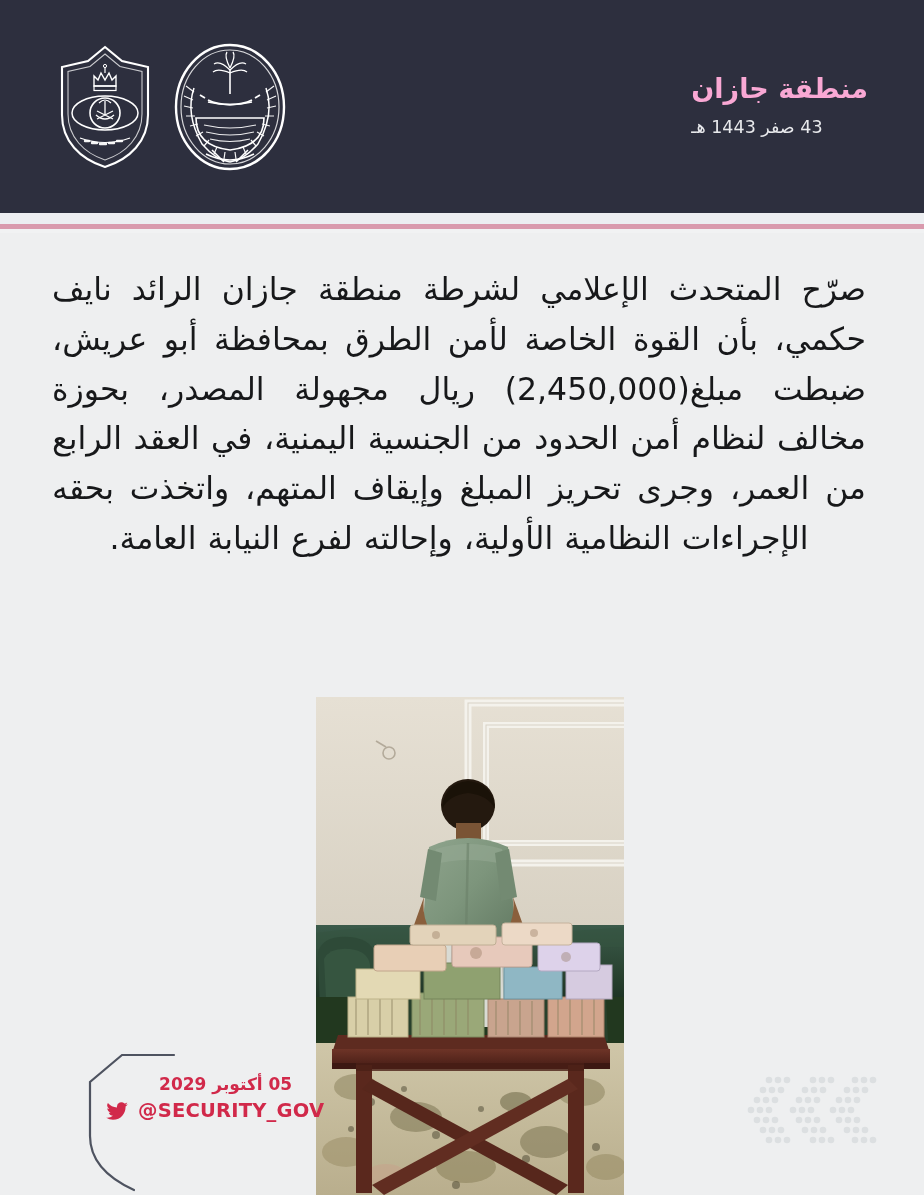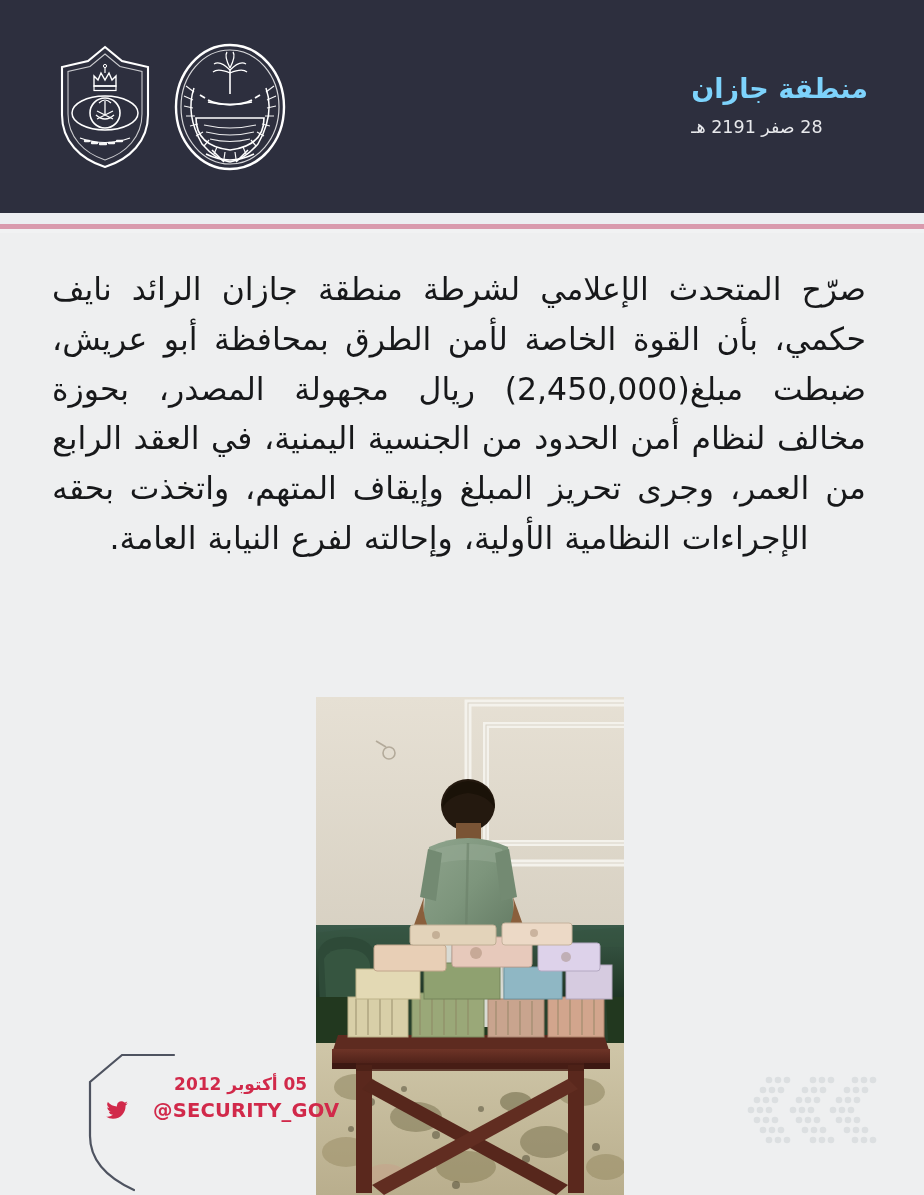--- a/index.html
+++ b/index.html
@@ -35,21 +35,21 @@
   .logo-svg { display:block; }
 
   .header-text {
     position:absolute; right:0; top:0; height:213px;
     padding-right:56px;
     display:flex; flex-direction:column;
     align-items:flex-end; justify-content:center;
     text-align:right;
   }
   .region-title {
-    color:#7dd3fc;
+    color:#f9a8d4;
     font-size:27px;
     font-weight:700;
     letter-spacing:0px;
     line-height:1.25;
     margin-bottom:9px;
     white-space:nowrap;
   }
   .hijri-date, .greg-date {
     color:#e8e9ec;
     font-size:17.5px;
@@ -119,23 +119,23 @@
   }
   .badge-date {
     color:#d1294a;
     font-size:17px;
     font-weight:700;
     margin-bottom:5px;
     white-space:nowrap;
     padding-right:32px;
   }
   .badge-row {
-    display:flex; 
+    display:flex; align-items:center;
     direction:ltr;
-    gap:25px;
+    gap:10px;
     margin-bottom:3px;
     white-space:nowrap;
   }
   .badge-row .glyph {
     width:22px; height:22px;
     display:inline-flex; align-items:center; justify-content:center;
     flex:0 0 22px;
   }
   .badge-row .handle {
     color:#d1294a;
@@ -219,21 +219,21 @@
 
           <path d="M34 112 Q58 124 82 112" stroke="#ffffff" stroke-width="1.5" fill="none"></path>
           <path d="M40 108 L52 120 M76 108 L64 120" stroke="#ffffff" stroke-width="1.5"></path>
         </svg>
       </span>
 
     </div>
 
     <div class="header-text">
       <div class="region-title">منطقة جازان</div>
-      <div class="hijri-date">28 صفر 2191 هـ</div>
+      <div class="hijri-date">43 صفر 1443 هـ</div>
     </div>
   </div>
 
   <div class="strip-light"></div>
   <div class="strip-pink"></div>
   <div class="strip-tail"></div>
 
   <div class="body-text">صرّح المتحدث الإعلامي لشرطة منطقة جازان الرائد نايف حكمي، بأن القوة الخاصة لأمن الطرق بمحافظة أبو عريش، ضبطت مبلغ(2,450,000) ريال مجهولة المصدر، بحوزة مخالف لنظام أمن الحدود من الجنسية اليمنية، في العقد الرابع من العمر، وجرى تحريز المبلغ وإيقاف المتهم، واتخذت بحقه الإجراءات النظامية الأولية، وإحالته لفرع النيابة العامة.</div>
 
   <div class="photo">
@@ -407,21 +407,21 @@
       <rect x="40" y="366" width="228" height="8" fill="#4a1f16" opacity="0.8"></rect>
     </svg>
   </div>
 
   <div class="footer-badge">
     <svg class="shield-outline" viewBox="0 0 170 143" fill="none">
       <path d="M96 3 L44 3 L12 30 L12 84 Q12 118 56 138" stroke="#4e5360" stroke-width="2.2" fill="none" stroke-linecap="round"></path>
     </svg>
 
     <div class="badge-lines">
-      <div class="badge-date">05 أكتوبر 2012</div>
+      <div class="badge-date">05 أكتوبر 2029</div>
 
       <div class="badge-row">
         <span class="glyph">
           <svg width="22" height="18" viewBox="0 0 24 20" fill="#d1294a">
             <path d="M24 2.4c-.9.4-1.8.7-2.8.8 1-.6 1.8-1.6 2.2-2.7-1 .6-2 1-3.1 1.2A4.9 4.9 0 0 0 11.9 5c0 .4 0 .8.1 1.1C7.9 5.9 4.3 4 1.9 1.1a4.9 4.9 0 0 0 1.5 6.5c-.8 0-1.6-.2-2.2-.6 0 2.4 1.7 4.3 3.9 4.8-.4.1-.9.2-1.3.2-.3 0-.6 0-.9-.1.6 2 2.4 3.4 4.6 3.4A9.9 9.9 0 0 1 0 17.5 14 14 0 0 0 7.5 19.7c9.1 0 14-7.5 14-14v-.6c1-.7 1.8-1.6 2.5-2.7z"></path>
           </svg>
         </span>
         <span class="handle">@SECURITY_GOV</span>
       </div>
 

